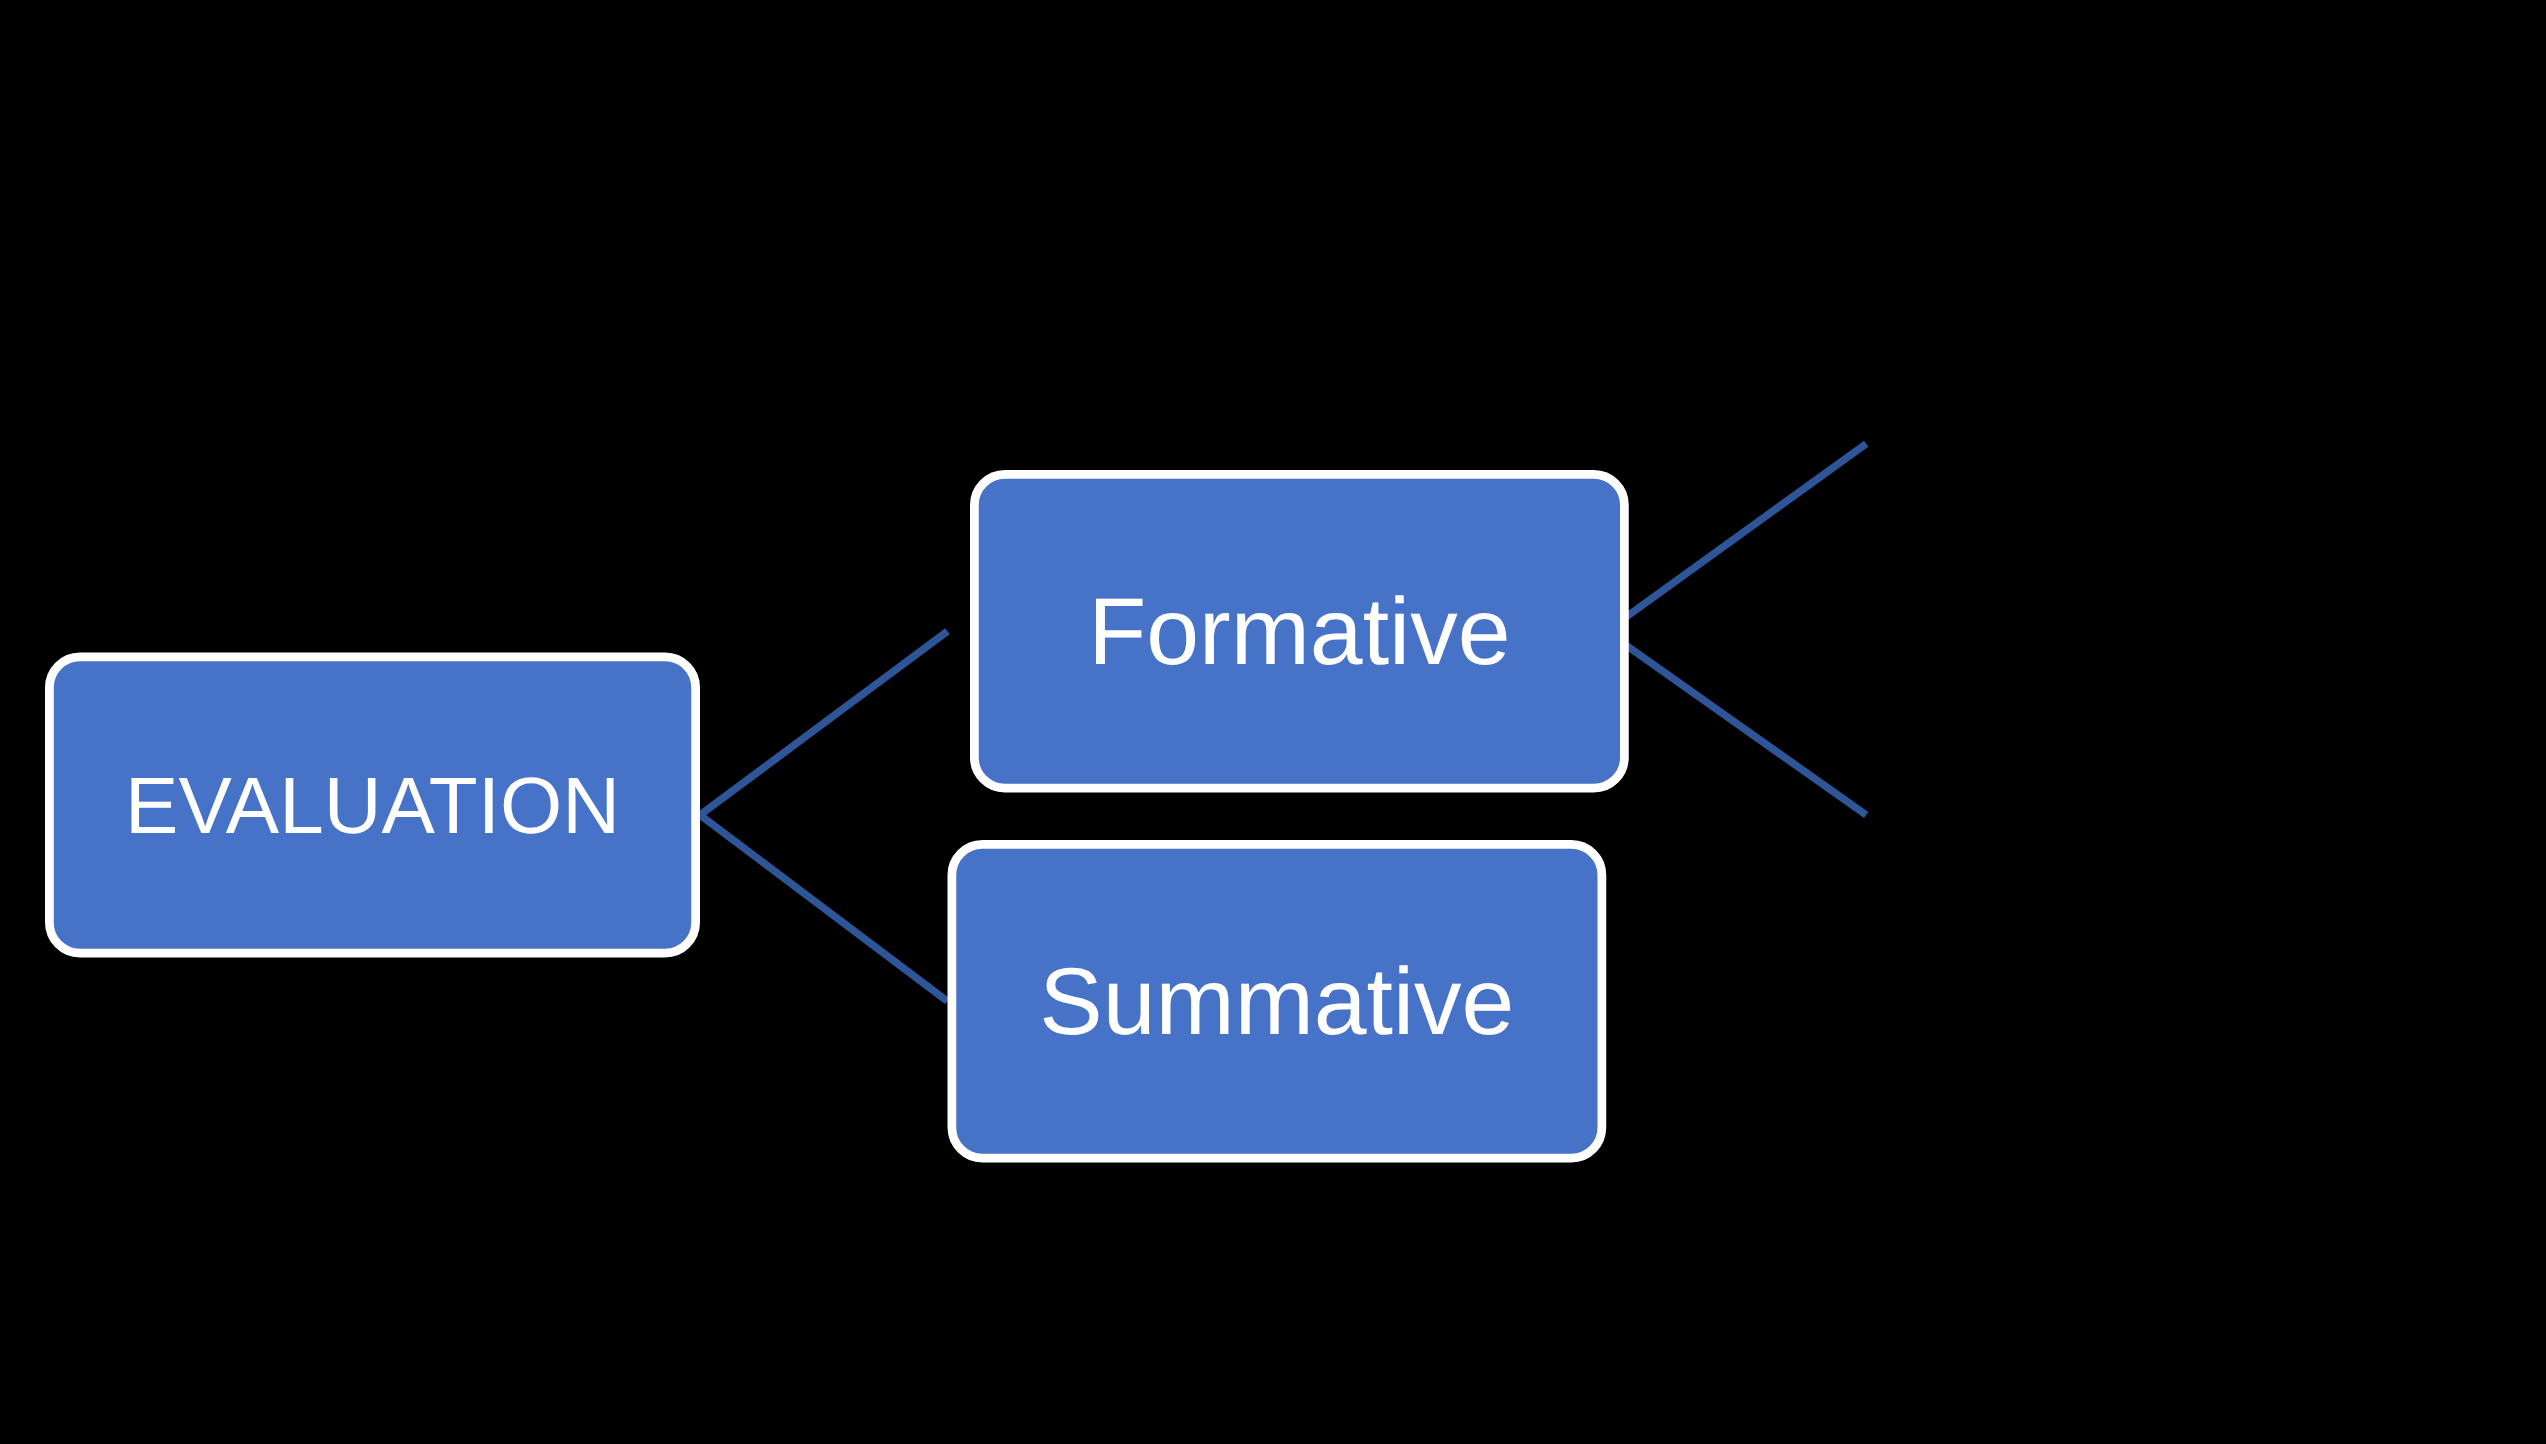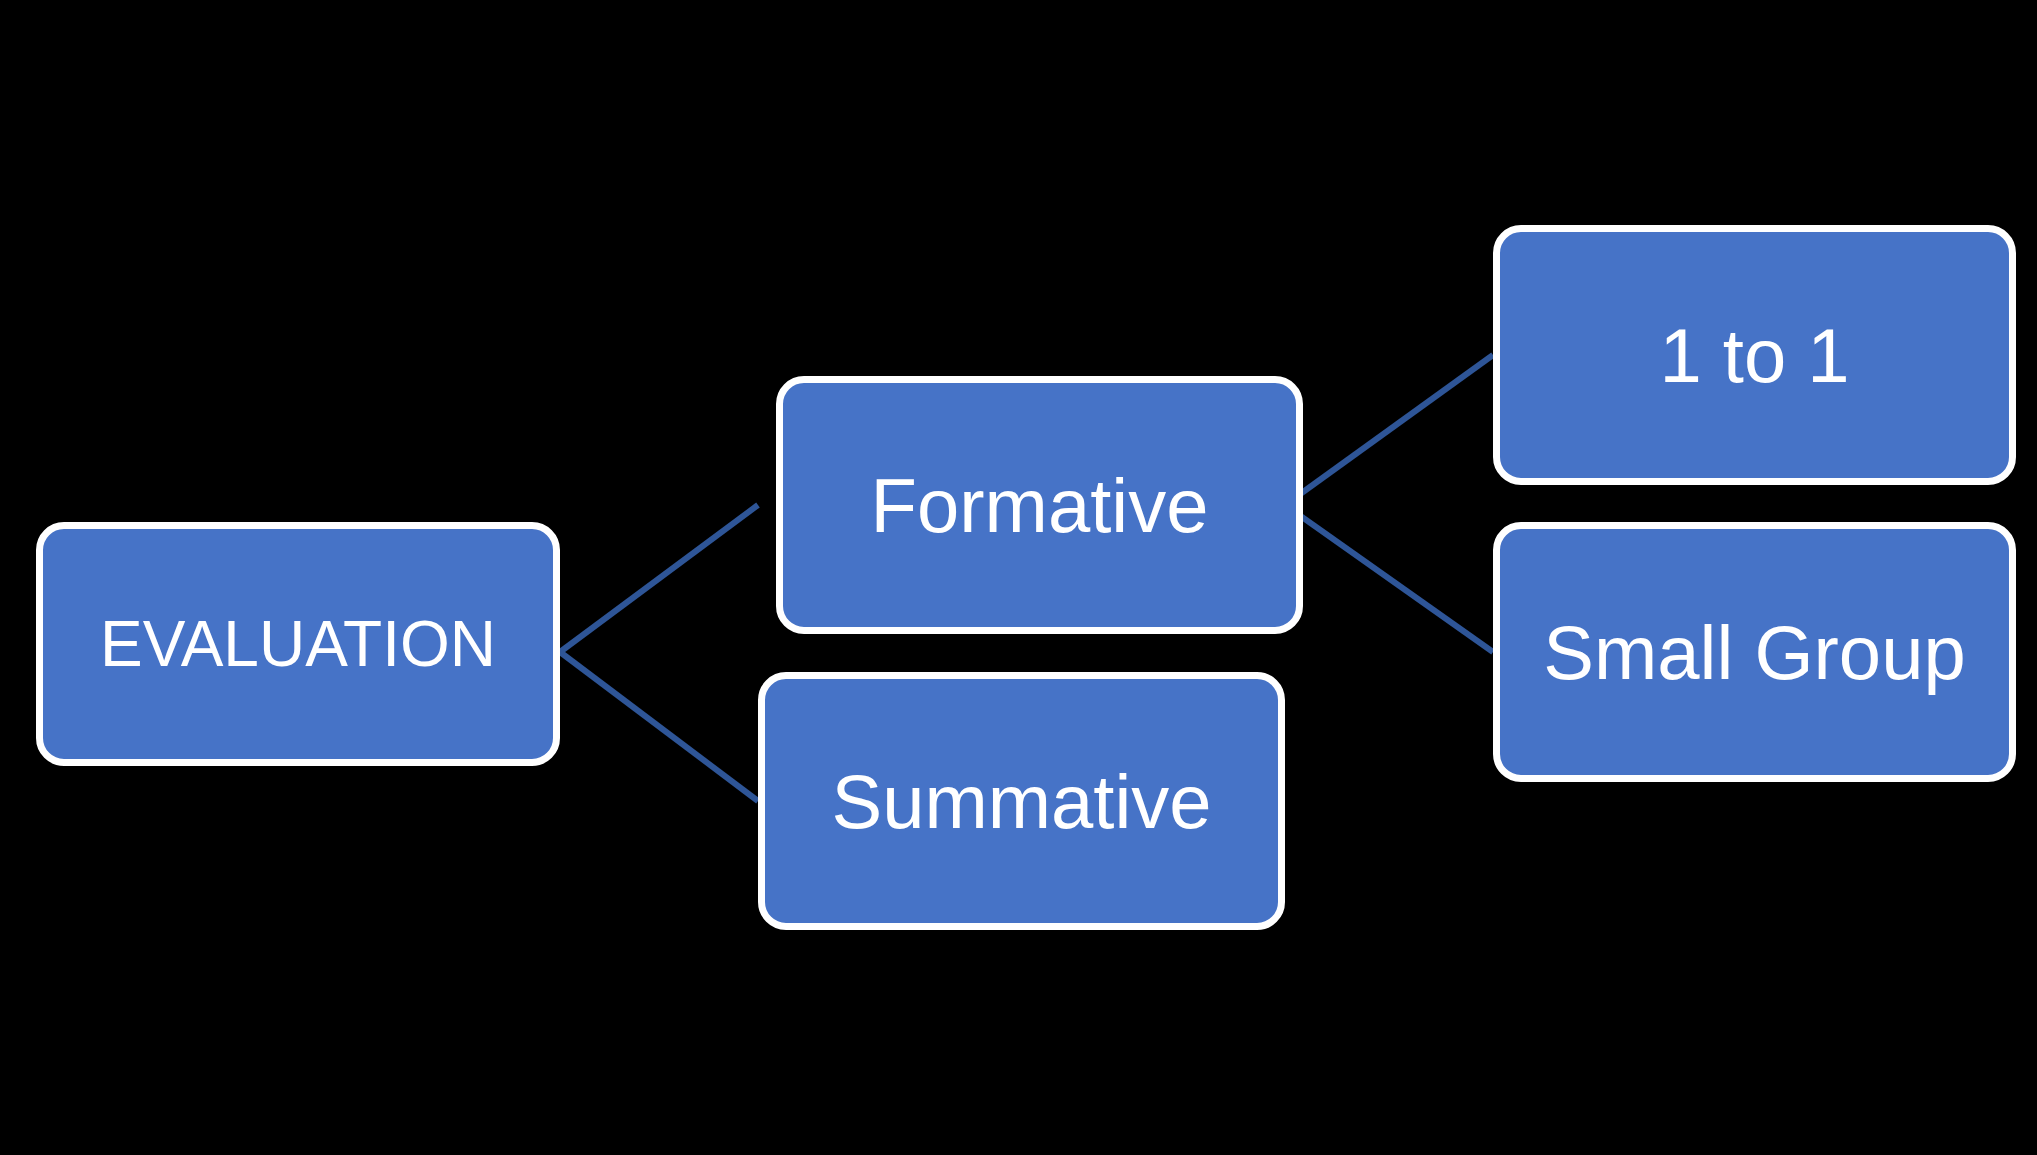--- a/index.html
+++ b/index.html
@@ -86,21 +86,15 @@
   </div>
 
   <div class="node node-formative">
     <span class="node-label">Formative</span>
   </div>
 
   <div class="node node-summative">
     <span class="node-label">Summative</span>
   </div>
 
-  <div class="node node-one-to-one">
-    <span class="node-label">1 to 1</span>
-  </div>
 
-  <div class="node node-small-group">
-    <span class="node-label">Small Group</span>
-  </div>
 
 </div>
 
 </body></html>

